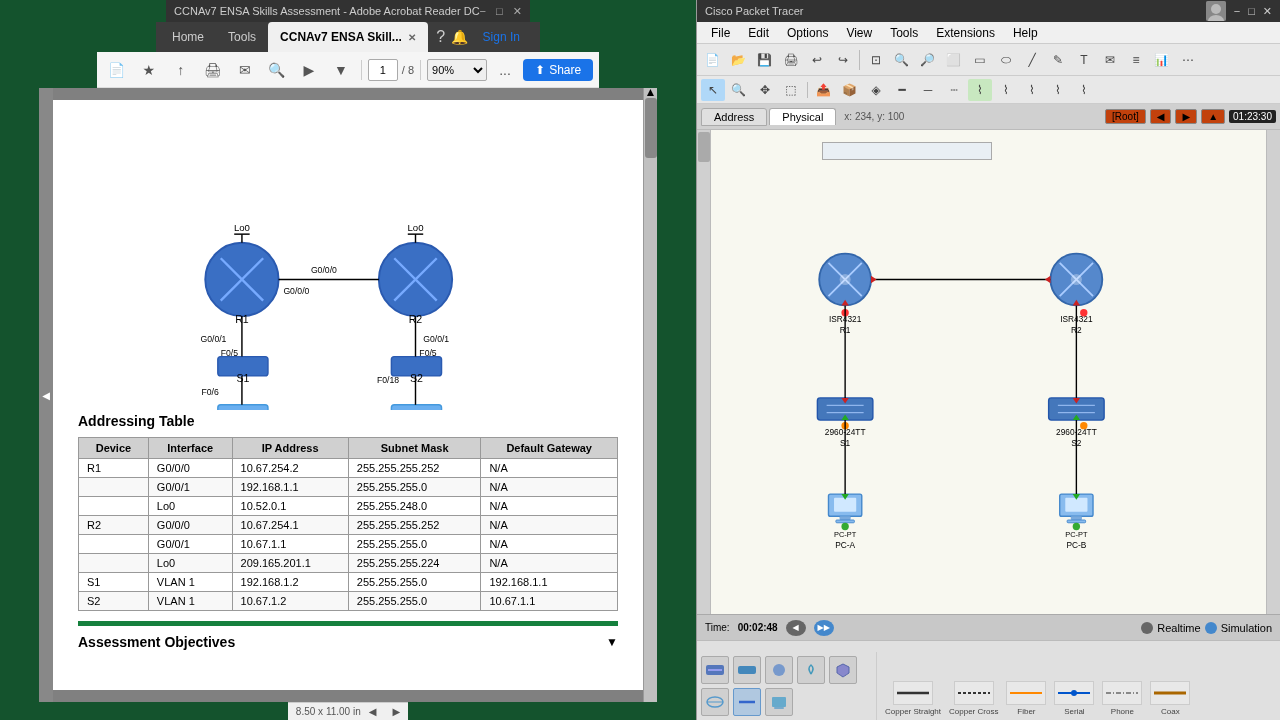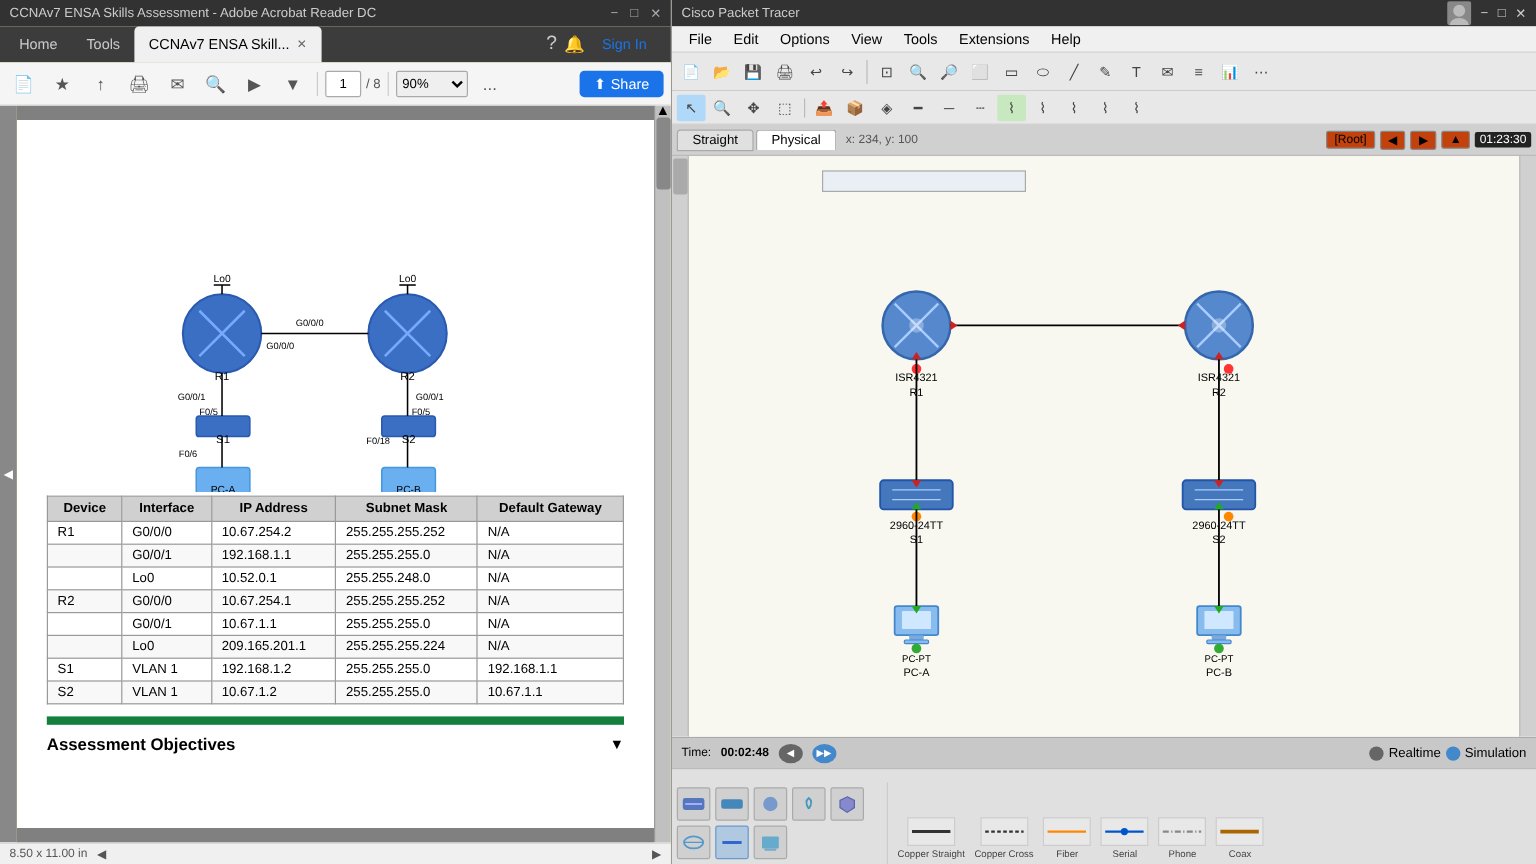--- a/index.html
+++ b/index.html
@@ -3,25 +3,26 @@
   <meta charset="utf-8">
   <style>
     * { box-sizing: border-box; margin: 0; padding: 0; }
     body { font-family: Arial, sans-serif; font-size: 12px; background: #f0f0f0; width: 1280px; height: 720px; overflow: hidden; display: flex; flex-direction: column; }
 
     
     .main-layout { display: flex; flex: 1; overflow: hidden; }
 
     
     .acrobat-panel {
-      width: 560px;
+      width: 697px;
       display: flex;
       flex-direction: column;
-      background: #fef9c3;
+      background: #14532d;
       border-right: 1px solid #999;
+      align-items: center;
     }
 
     .acrobat-titlebar {
       height: 22px;
       background: #323232;
       display: flex;
       align-items: center;
       justify-content: space-between;
       padding: 0 8px;
       color: #ccc;
@@ -34,20 +35,21 @@
       padding: 0 12px;
       font-size: 12px;
       color: #ccc;
       cursor: pointer;
       border-radius: 4px 4px 0 0;
       gap: 6px;
     }
     .acrobat-tab.active {
       background: #f0f0f0;
       color: #000;
+      font-weight: bold;
     }
     .acrobat-tab-close { font-size: 10px; color: #666; }
     .menu-item {
       padding: 2px 8px;
       font-size: 12px;
       cursor: pointer;
       border-radius: 3px;
     }
 
     
@@ -151,21 +153,21 @@
       margin-left: 32px;
     }
     .addr-table td {
       border: 1px solid #999;
       padding: 3px 8px;
     }
     .addr-table tr:nth-child(even) { background: #f8f8f8; }
 
     
     .assessment-section {
-      border-top: 7px solid #15803d;
+      border-top: 5px solid #15803d;
       padding: 8px 0;
       display: flex;
       align-items: center;
       justify-content: space-between;
     }
     .assessment-title {
       font-size: 14px;
       font-weight: bold;
     }
 
@@ -530,20 +532,21 @@
             <text x="128" y="275" font-size="9" fill="#000">F0/6</text>
 
             <rect x="325" y="285" width="52" height="30" rx="3" fill="#6aaff0" stroke="#4499dd" stroke-width="1.5"></rect>
             <text x="351" y="310" font-size="10" text-anchor="middle" fill="#000">PC-B</text>
 
             <line x1="350" y1="255" x2="350" y2="285" stroke="#000" stroke-width="1.5"></line>
           </svg>
 
           
           <div class="addressing-table-section">
+            <div class="table-title">Addressing Table</div>
             <table class="addr-table">
               <thead>
                 <tr>
                   <th>Device</th>
                   <th>Interface</th>
                   <th>IP Address</th>
                   <th>Subnet Mask</th>
                   <th>Default Gateway</th>
                 </tr>
               </thead>
@@ -695,21 +698,21 @@
       <button class="pt-btn">─</button>
       <button class="pt-btn">┄</button>
       <button class="pt-btn" style="background:#c8e8c0;">⌇</button>
       <button class="pt-btn">⌇</button>
       <button class="pt-btn">⌇</button>
       <button class="pt-btn">⌇</button>
       <button class="pt-btn">⌇</button>
     </div>
 
     <div class="pt-view-tabs">
-      <div class="pt-view-tab">Straight</div>
+      <div class="pt-view-tab">Address</div>
       <div class="pt-view-tab active">Physical</div>
       <span class="pt-coords">x: 234, y: 100</span>
       <div class="pt-root-indicator">
         <button class="pt-root-btn">[Root]</button>
         <button class="pt-root-btn">◀</button>
         <button class="pt-root-btn">▶</button>
         <button class="pt-root-btn">▲</button>
         <div class="pt-time-display">01:23:30</div>
       </div>
     </div>

